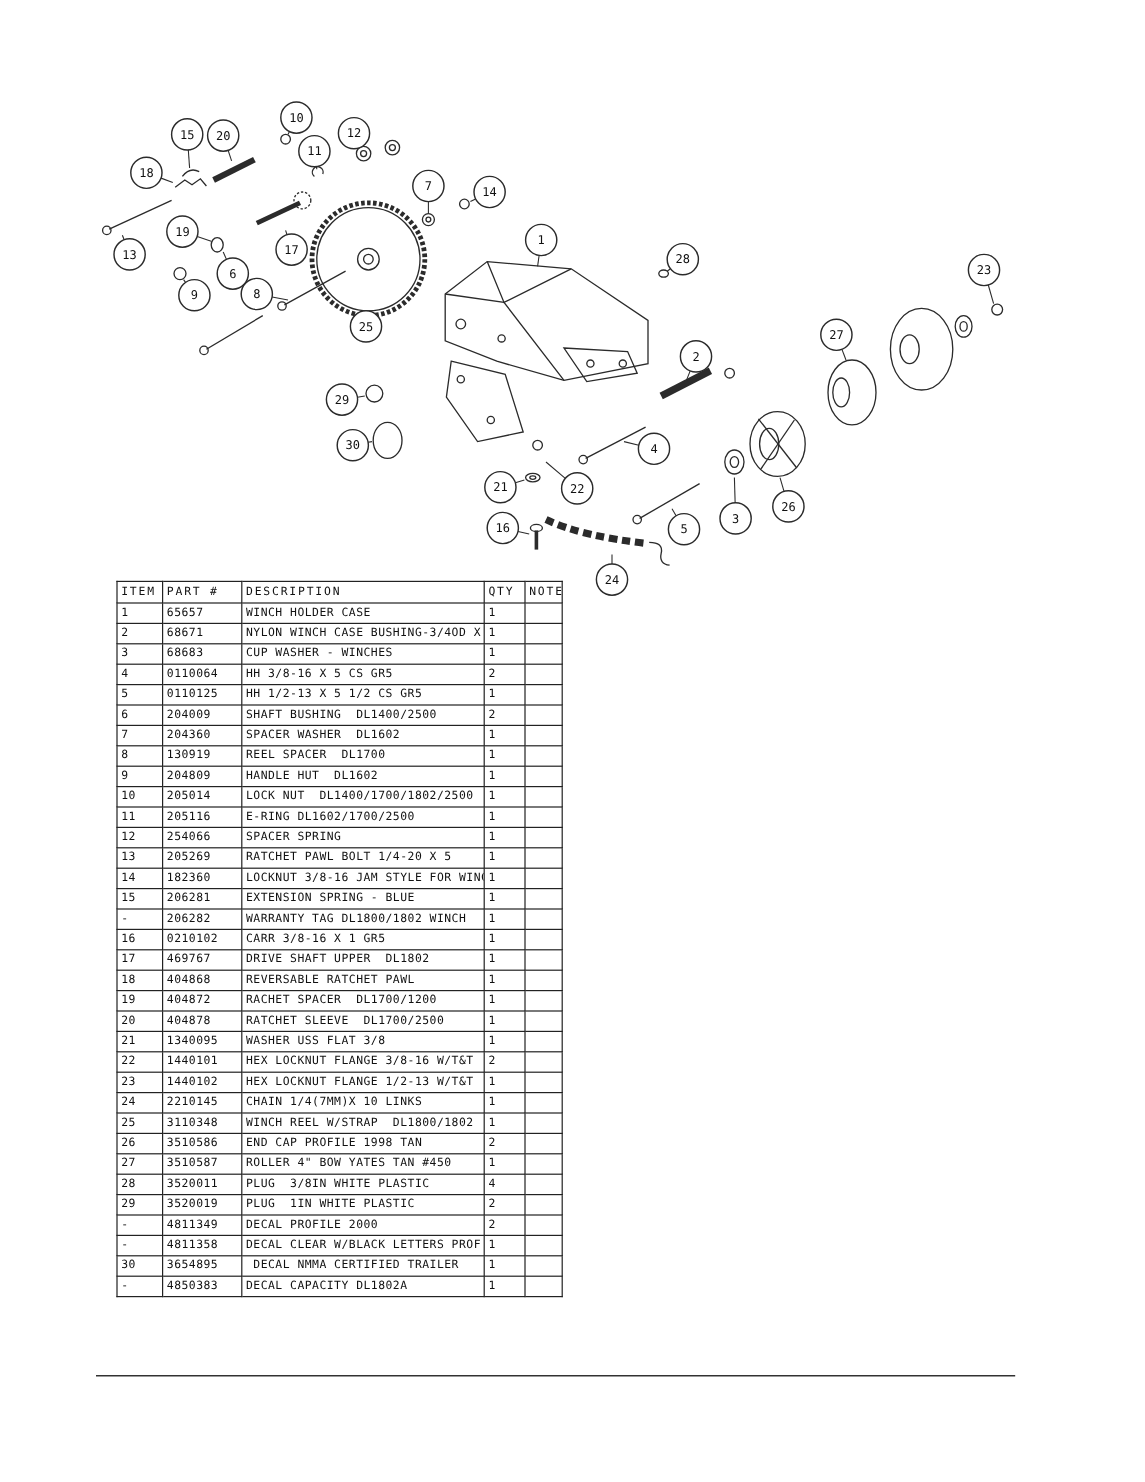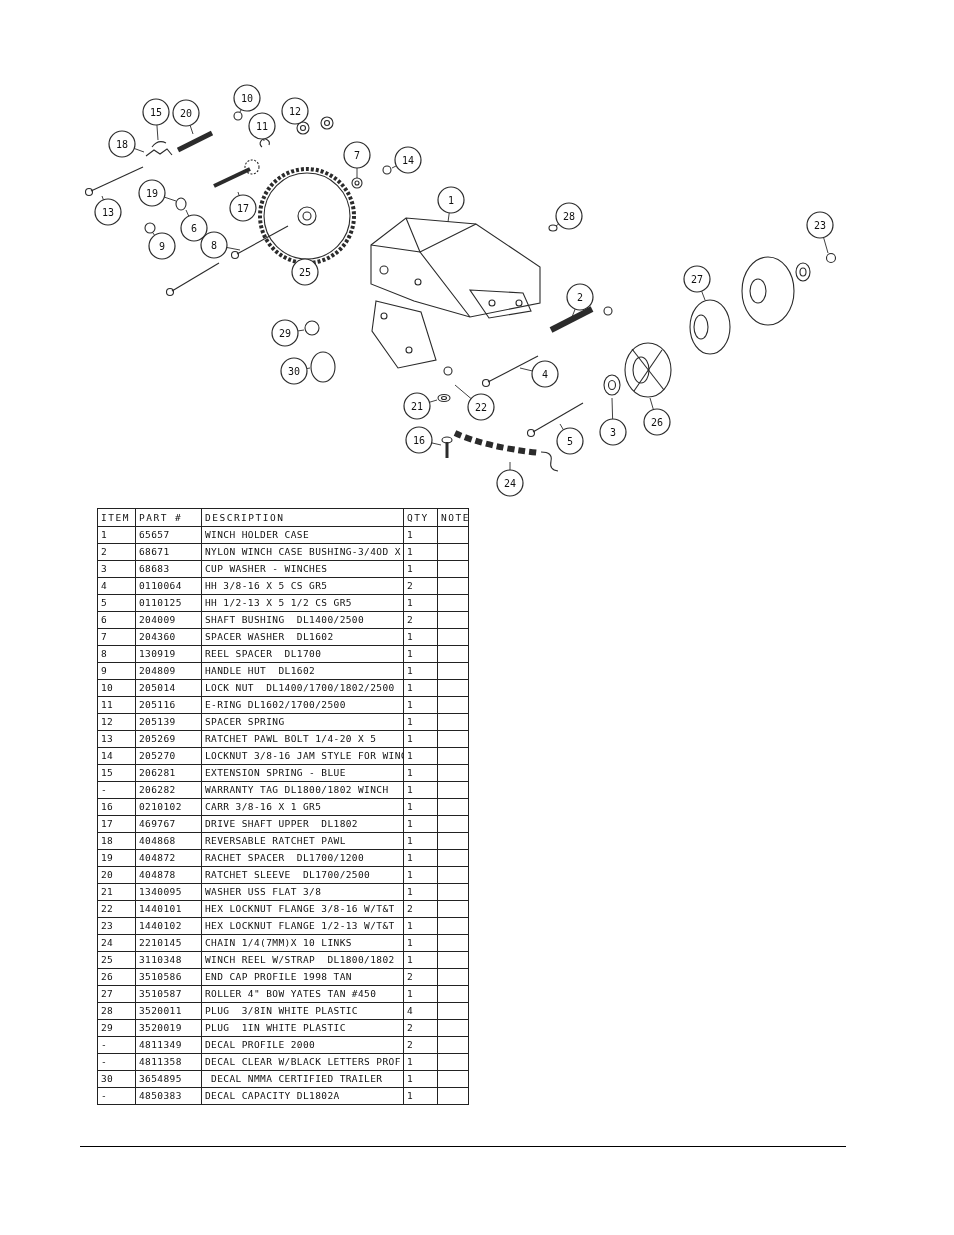--- a/index.html
+++ b/index.html
@@ -6,21 +6,21 @@
   html,body { width:954px; height:1235px; background:#ffffff; overflow:hidden; }
   body { position:relative; font-family:"DejaVu Sans Mono", monospace; color:#111; }
 
   #diagram { position:absolute; left:0; top:0; }
 
   .part        { stroke:#2b2b2b; fill:none; stroke-width:1.1; }
   .balloon     { fill:#ffffff; stroke:#2b2b2b; stroke-width:1.2; }
   .leader      { stroke:#2b2b2b; stroke-width:0.9; }
   .balloon-num { font:10px "DejaVu Sans Mono", monospace; text-anchor:middle; fill:#111; }
 
-  #parts-table { position:absolute; left:97px; top:508px; width:371px;
+  #parts-table { position:absolute; left:97px; top:484px; width:371px;
                  border-collapse:collapse; table-layout:fixed; }
   #parts-table th, #parts-table td {
       border:1px solid #222;
       font:9.5px/1 "DejaVu Sans Mono", monospace;
       letter-spacing:0.4px;
       padding:0 3px;
       white-space:pre;
       overflow:hidden;
       text-align:left;
       height:17px;
@@ -321,35 +321,35 @@
       </tr>
       <tr>
         <td>11</td>
         <td>205116</td>
         <td>E-RING DL1602/1700/2500</td>
         <td>1</td>
         <td></td>
       </tr>
       <tr>
         <td>12</td>
-        <td>205139</td>
+        <td>254066</td>
         <td>SPACER SPRING</td>
         <td>1</td>
         <td></td>
       </tr>
       <tr>
         <td>13</td>
         <td>205269</td>
         <td>RATCHET PAWL BOLT 1/4-20 X 5</td>
         <td>1</td>
         <td></td>
       </tr>
       <tr>
         <td>14</td>
-        <td>205270</td>
+        <td>182360</td>
         <td>LOCKNUT 3/8-16 JAM STYLE FOR WINCH</td>
         <td>1</td>
         <td></td>
       </tr>
       <tr>
         <td>15</td>
         <td>206281</td>
         <td>EXTENSION SPRING - BLUE</td>
         <td>1</td>
         <td></td>

